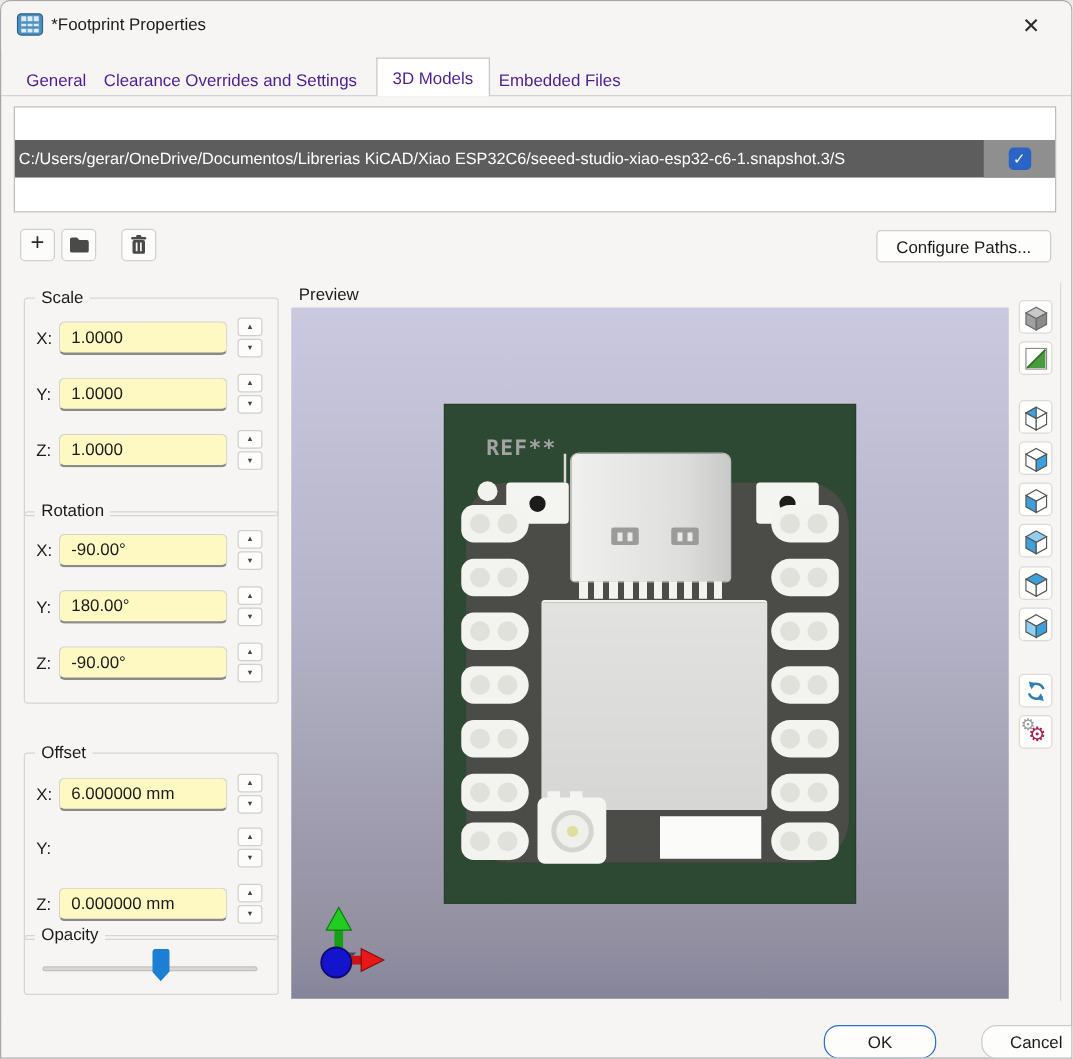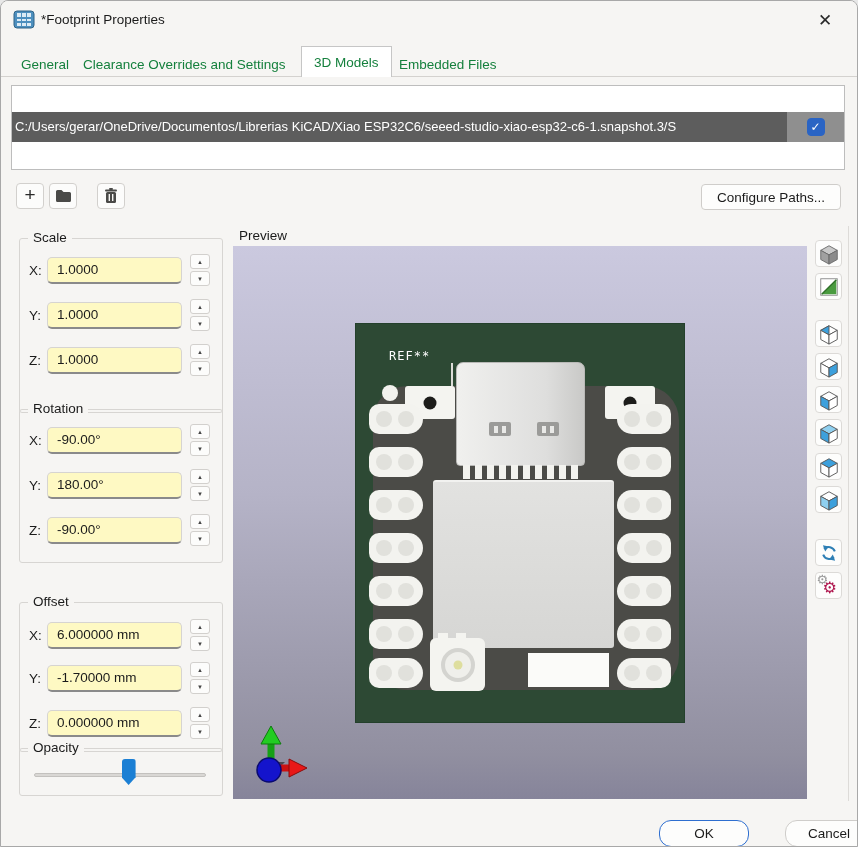--- a/index.html
+++ b/index.html
@@ -11,21 +11,21 @@
     color:#1b1b1b;
   }
   
   .titlebar { position:absolute; left:0; top:0; width:100%; height:40px; background:#f6f5f3; }
   .titleicon { position:absolute; left:12px; top:9px; }
   .titletext { position:absolute; left:40px; top:11px; font-size:13.5px; }
   .closebtn { position:absolute; right:10px; top:4px; width:44px; height:30px; display:flex; align-items:center; justify-content:center; font-size:17px; font-weight:300; color:#2a2a2a; cursor:pointer; }
   
   .tabbar { position:absolute; left:0; top:45px; width:100%; height:31px; }
   .tabbar .baseline { position:absolute; left:0; bottom:0; width:100%; height:1px; background:#d4d2cf; }
-  .tab { position:absolute; top:5px; height:26px; padding:0 12px; font-size:13.5px; display:flex; align-items:center; color:#15803d; cursor:pointer; }
+  .tab { position:absolute; top:5px; height:26px; padding:0 12px; font-size:13.5px; display:flex; align-items:center; color:#4c1d95; cursor:pointer; }
   .tab.active { top:0; height:31px; background:#fff; border:1px solid #c6c6c6; border-bottom:none; z-index:2; }
   
   .mtable { position:absolute; left:10px; top:84px; width:834px; height:85px; background:#fff; border:1px solid #bdbdbd; }
   .mhead { position:absolute; left:0; top:0; width:100%; height:26px; background:#eceae8; border-bottom:1px solid #cfcdca; font-size:13.5px; }
   .mhead .c1 { position:absolute; left:22px; top:4px; }
   .mhead .c2 { position:absolute; left:775px; top:4px; width:57px; text-align:center; border-left:1px solid #cfcdca; height:22px; padding-top:0; }
   .mrow { position:absolute; left:0; top:26px; width:100%; height:30px; background:#5d5d5d; color:#fff; font-size:13px; cursor:default; }
   .mrow .path { position:absolute; left:3px; top:7px; width:768px; white-space:nowrap; overflow:hidden; }
   .mrow .showcell { position:absolute; left:775px; top:0; width:57px; height:30px; background:#8f8f8f; display:flex; align-items:center; justify-content:center; }
   .cb { width:18px; height:18px; border-radius:4px; background:#fff; border:1px solid #8a8a8a; display:flex; align-items:center; justify-content:center; font-size:12px; color:#fff; cursor:pointer; }
@@ -44,21 +44,21 @@
   
   .slider-track { position:absolute; left:14px; top:24px; width:172px; height:4px; background:#d9d7d4; border:1px solid #c3c1be; border-radius:2px; cursor:pointer; }
   .slider-thumb { position:absolute; top:10px; width:14px; height:26px; background:#1b7fd4; transform:translateX(-50%); border-radius:3px 3px 0 0;
     clip-path:polygon(0 0,100% 0,100% 70%,50% 100%,0 70%); cursor:grab; }
   
   .prevlabel { position:absolute; left:238px; top:227px; font-size:13.5px; }
   .viewport { position:absolute; left:232px; top:245px; width:574px; height:553px;
     background:linear-gradient(180deg,#cbc9df 0%,#b5b3c7 45%,#918fa0 92%,#86849a 100%); cursor:grab; }
   .board { position:absolute; left:122px; top:77px; width:330px; height:400px; background:#2d4934; box-shadow:inset 0 0 0 1px #24402c; }
   .module { position:absolute; left:18px; top:63px; width:306px; height:304px; background:#4b4b47; border:2px solid #ececе8; border-color:#ecece8; border-radius:34px; }
-  .silk-ref { position:absolute; left:34px; top:26px; color:#ffffff; font-family:"DejaVu Sans Mono",monospace; font-weight:normal; font-size:12px; letter-spacing:1px; }
+  .silk-ref { position:absolute; left:34px; top:26px; color:#a3a3a3; font-family:"DejaVu Sans Mono",monospace; font-weight:bold; font-size:17px; letter-spacing:1px; }
   .fiducial { position:absolute; left:27px; top:62px; width:16px; height:16px; border-radius:50%; background:#f2f2ee; }
   .silk-line { position:absolute; left:96px; top:40px; width:2px; height:23px; background:#dcdcd8; }
   .usb { position:absolute; left:101px; top:39px; width:129px; height:104px; background:linear-gradient(90deg,#f0f0ee,#dededd 70%,#c9c9c7); border-radius:7px 7px 4px 4px; border:1px solid #b9b9b7; }
   .usbpad { position:absolute; top:59px; width:22px; height:14px; background:#9b9b99; border-radius:2px; display:flex; align-items:center; justify-content:space-evenly; }
   .usbpad i { width:4px; height:7px; background:#e9e9e7; }
   .usblegs { position:absolute; left:108px; top:142px; width:116px; height:14px;
     background:repeating-linear-gradient(90deg,#f2f2ee 0 7px,rgba(0,0,0,0) 7px 12px); }
   .bigchip { position:absolute; left:78px; top:157px; width:181px; height:168px; background:linear-gradient(180deg,#e2e2e0,#d6d6d4); border-radius:3px; border-top:2px solid #f2f2f0; }
   .btncomp { position:absolute; top:63px; width:50px; height:33px; background:#f4f4f0; border-radius:3px; }
   .btncomp::after { content:""; position:absolute; left:50%; top:50%; width:13px; height:13px; border-radius:50%; background:#1c1c1a; transform:translate(-50%,-50%); }
@@ -200,21 +200,20 @@
     <div class="frow" style="top:19px;">
       <span class="flabel">X:</span>
       <div class="ffield">6.000000 mm</div>
       <div class="spin">
         <div class="sb">▲</div>
         <div class="sb">▼</div>
       </div>
     </div>
     <div class="frow" style="top:62px;">
       <span class="flabel">Y:</span>
-      <div class="ffield">-1.70000 mm</div>
       <div class="spin">
         <div class="sb">▲</div>
         <div class="sb">▼</div>
       </div>
     </div>
     <div class="frow" style="top:107px;">
       <span class="flabel">Z:</span>
       <div class="ffield">0.000000 mm</div>
       <div class="spin">
         <div class="sb">▲</div>

